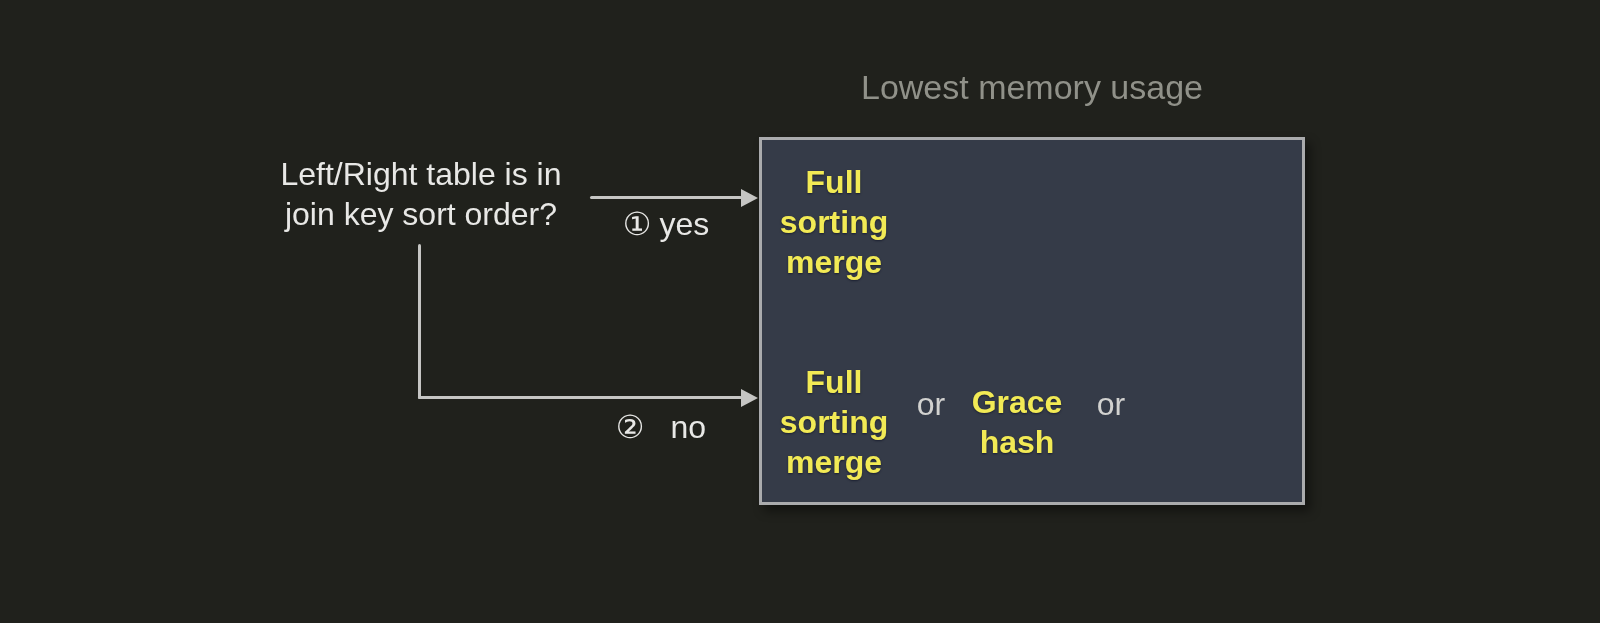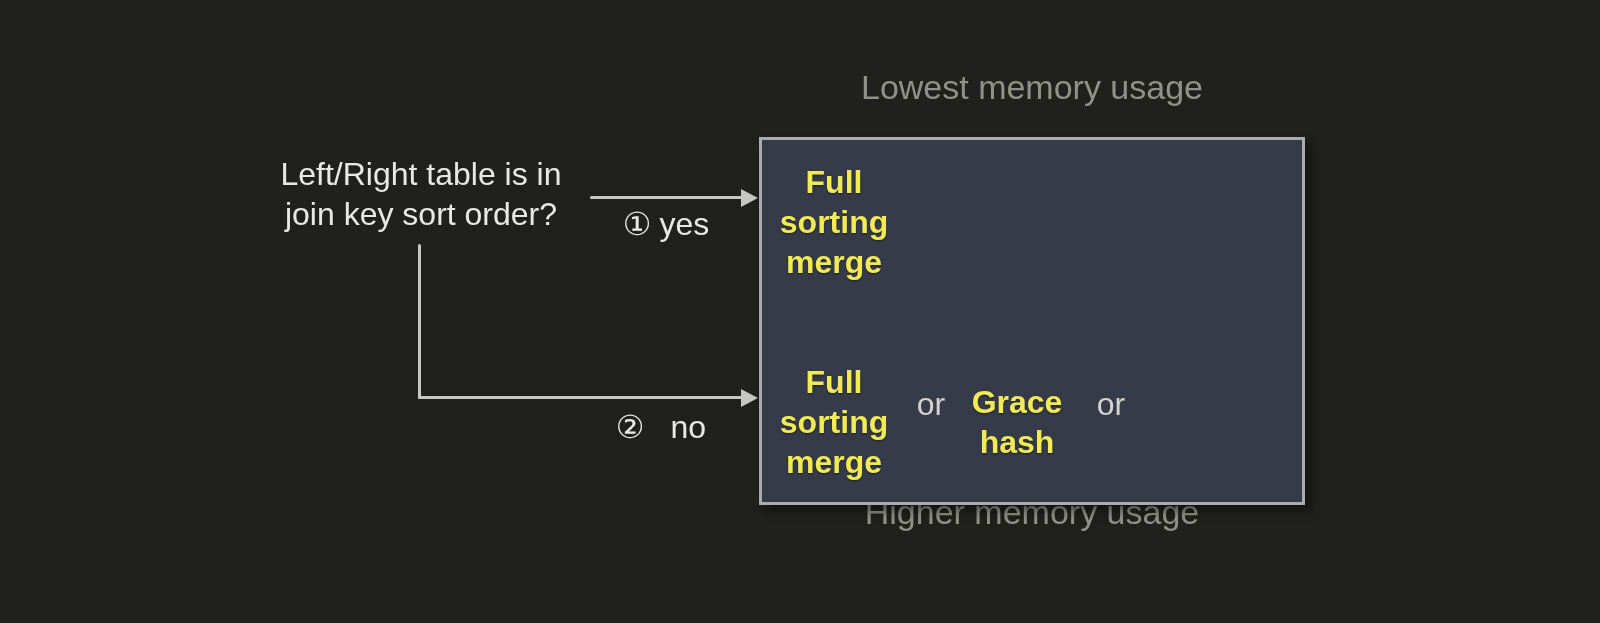--- a/index.html
+++ b/index.html
@@ -89,21 +89,20 @@
 
   <div class="vline" style="left:418px;top:244px;height:155px;"></div>
   <div class="hline" style="left:418px;top:396px;width:324px;"></div>
   <div class="arrowhead" style="left:741px;top:389px;"></div>
   <div class="branch-label" style="left:581px;top:408px;width:160px;">
     <span class="marker gap-lg">②</span>
     <span>no</span>
   </div>
 
   <div class="caption top">Lowest memory usage</div>
-  <div class="caption bottom">Higher memory usage</div>
 
   <div class="memory-box">
 
     <div class="algo fsm1">Full sorting merge</div>
 
     <div class="algo fsm2">Full sorting merge</div>
     <div class="or-sep or1">or</div>
     <div class="algo grace">Grace hash</div>
     <div class="or-sep or2">or</div>
   </div>

